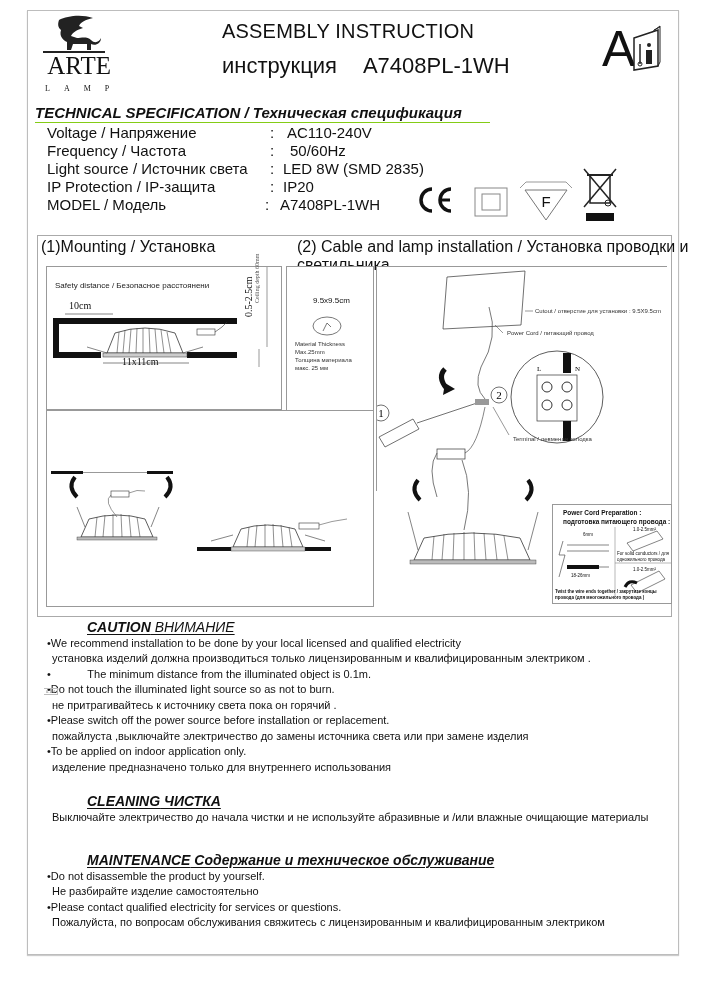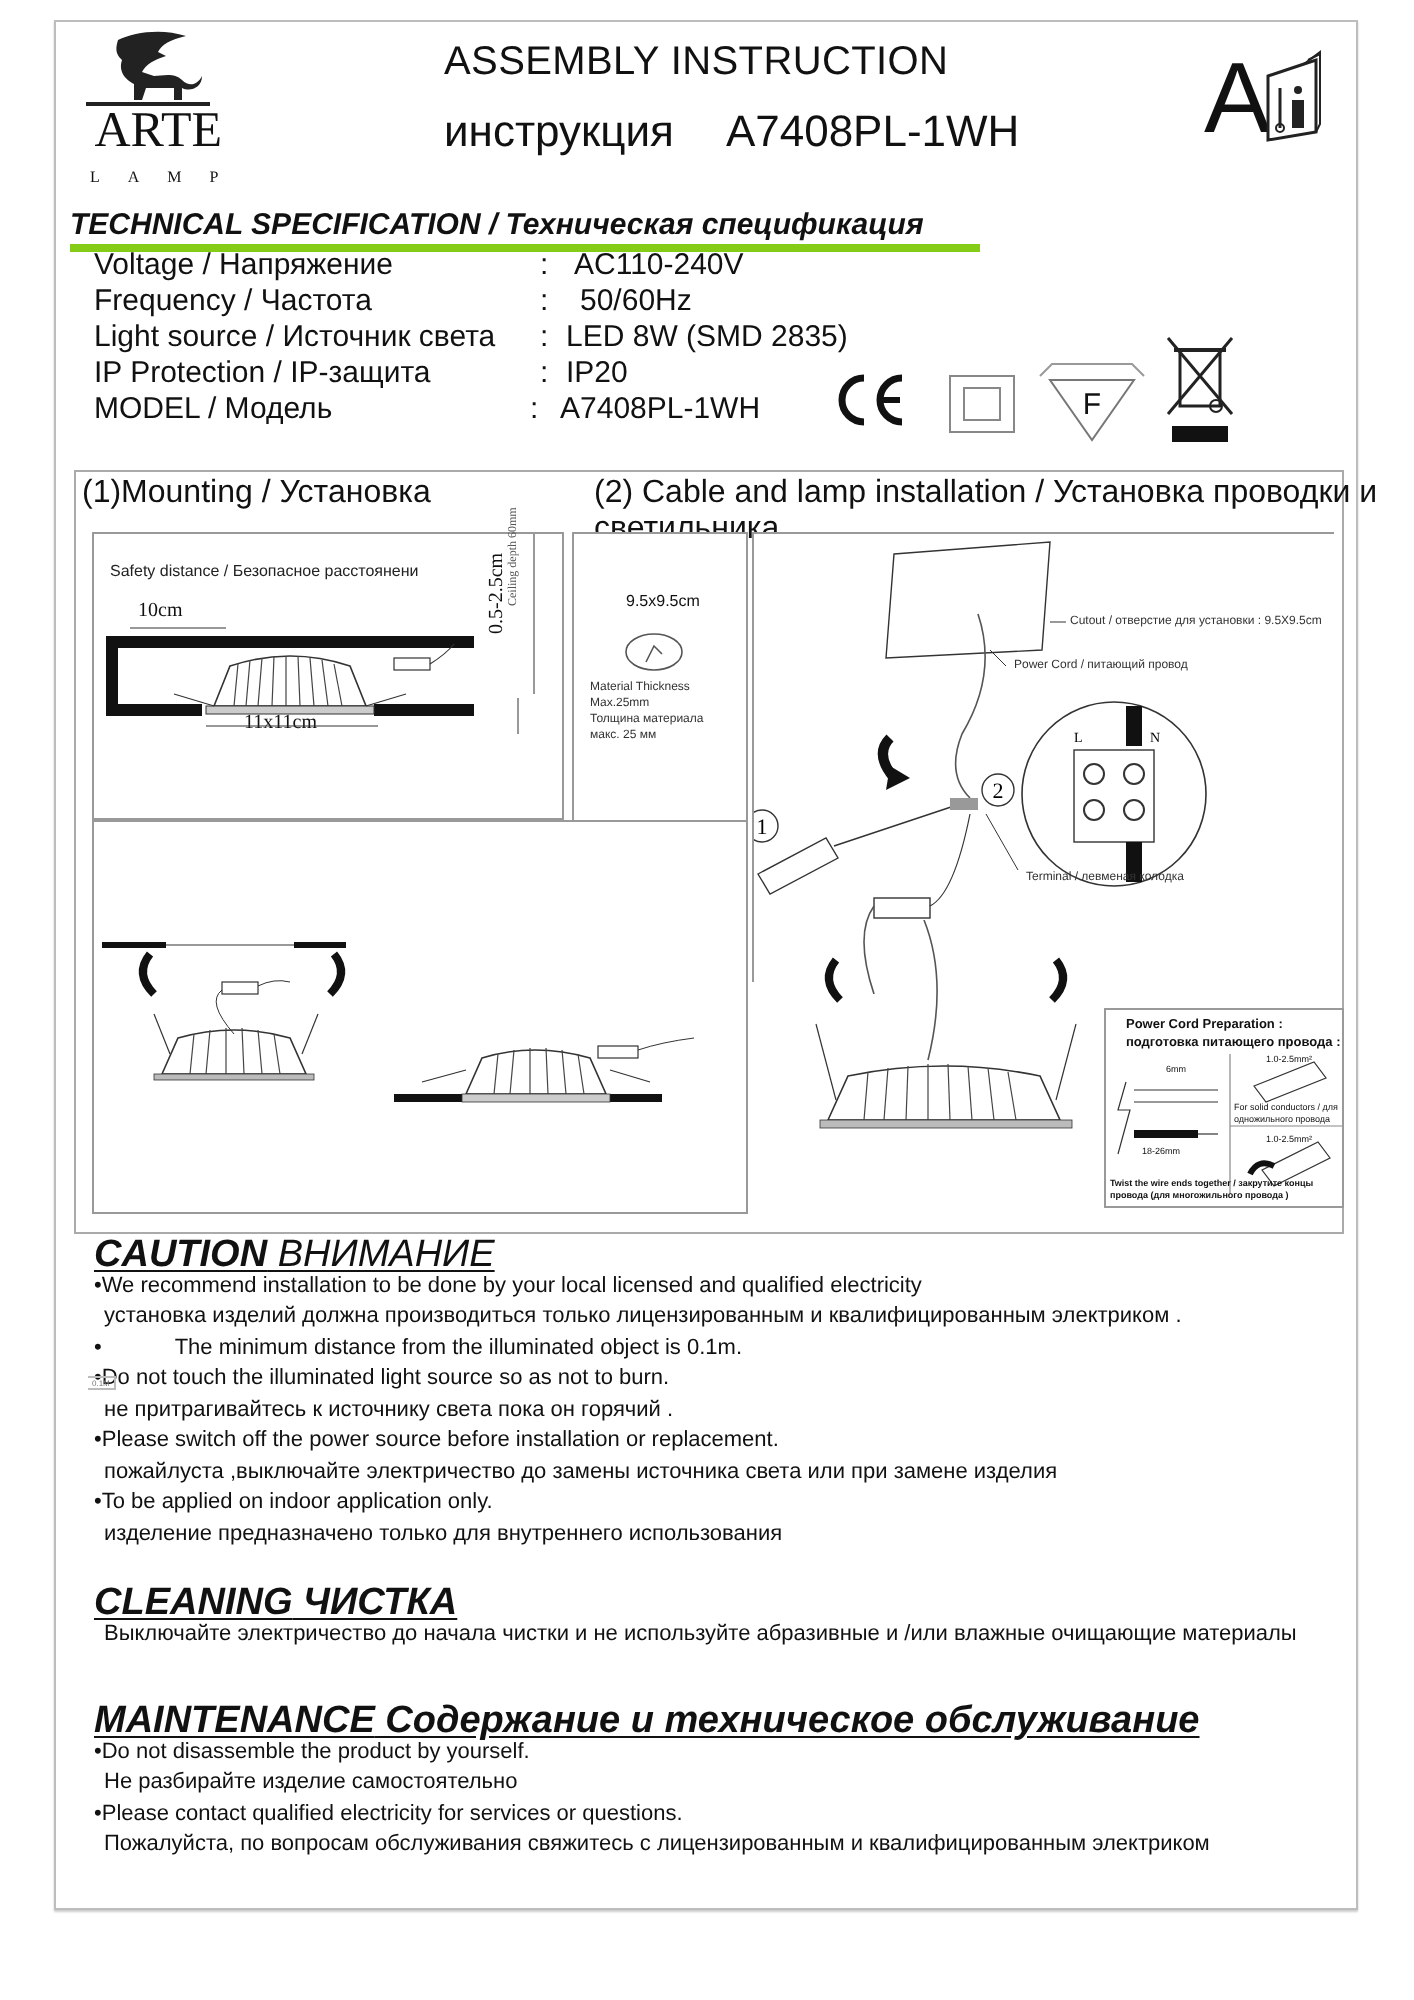--- a/index.html
+++ b/index.html
@@ -7,33 +7,33 @@
   .page { position:absolute; left:27px; top:10px; width:650px; height:943px; border:1px solid #bdbdbd; box-shadow:0 1px 1px #ccc; }
   .abs { position:absolute; }
   .logo { left:37px; top:14px; width:74px; height:86px; }
   .logo-word { position:absolute; left:0; top:38px; width:74px; text-align:right; font-family:"Liberation Serif", serif; font-size:25px; letter-spacing:0px; }
   .logo-sub { position:absolute; left:0; top:70px; width:74px; text-align:center; font-family:"Liberation Serif", serif; font-size:8px; letter-spacing:14px; padding-left:8px; box-sizing:border-box; }
   .title1 { left:222px; top:20px; font-size:20px; letter-spacing:0.2px; }
   .title2 { left:222px; top:53px; font-size:22px;text-align:center; }
   .title2 .model { margin-left:26px; }
   .a-mark { left:602px; top:24px; font-size:50px; line-height:50px; font-weight:normal; }
   .book { left:632px; top:24px; width:30px; height:48px; }
-  .spec-head { left:35px; top:104px; font-size:15px; font-weight:bold; font-style:italic; border-bottom:4px solid #84cc16; padding-bottom:1px; width:455px; }
+  .spec-head { left:35px; top:104px; font-size:15px; font-weight:bold; font-style:italic; border-bottom:1px solid #84cc16; padding-bottom:1px; width:455px; }
   .spec-head .ru { font-weight:bold; }
   .spec-row { position:absolute; left:47px; font-size:15px; height:18px; line-height:18px; }
   .spec-row .k { position:absolute; left:0; width:240px; white-space:nowrap; }
   .spec-row .c { position:absolute; left:223px; }
   .spec-row .v { position:absolute; left:240px; white-space:nowrap; }
   .sec-frame { left:37px; top:235px; width:633px; height:380px; border:1px solid #aaa; }
   .sec-label { font-size:16px; }
   .panel { border:1px solid #999; position:absolute; background:#fff; }
   .tiny { font-size:6px; line-height:8px; color:#333; }
   .small { font-size:8px; color:#222; }
   .text-block { position:absolute; left:47px; font-size:11px; line-height:15.5px; }
-  .hdr { font-size:19px; font-weight:bold; font-style:italic; text-decoration:underline; text-underline-offset:2px; }
+  .hdr { font-size:14px; font-weight:bold; font-style:italic; text-decoration:underline; text-underline-offset:2px;margin-left:40px; }
   .hdr .ru { font-weight:normal; }
   .hdr.b2 .ru { font-weight:bold; }
   .indent { padding-left:5px; }
 </style>
 </head>
 <body>
 
 <div class="page"></div>
 
 <div class="abs logo">

